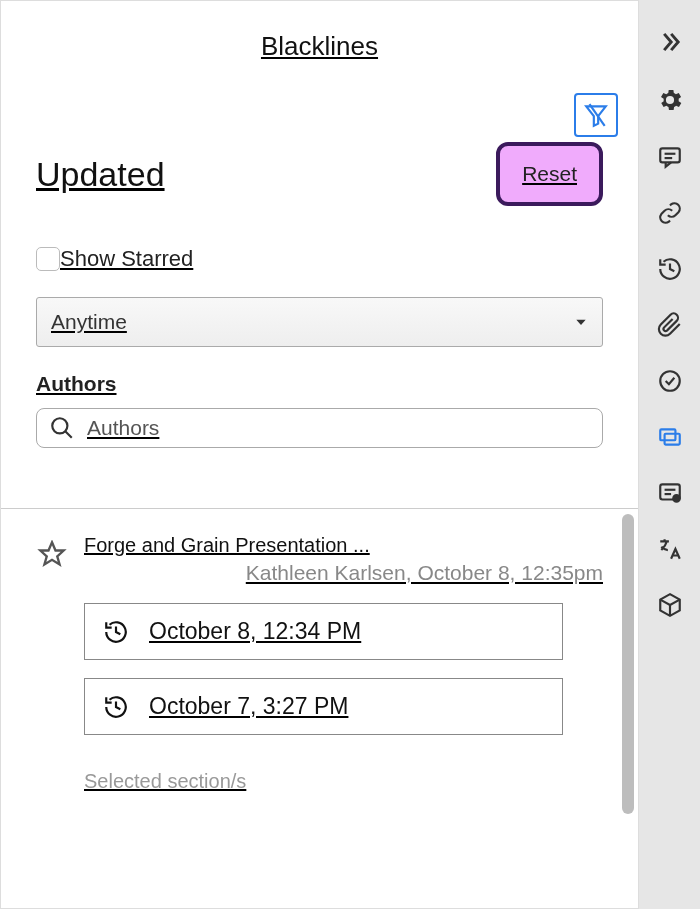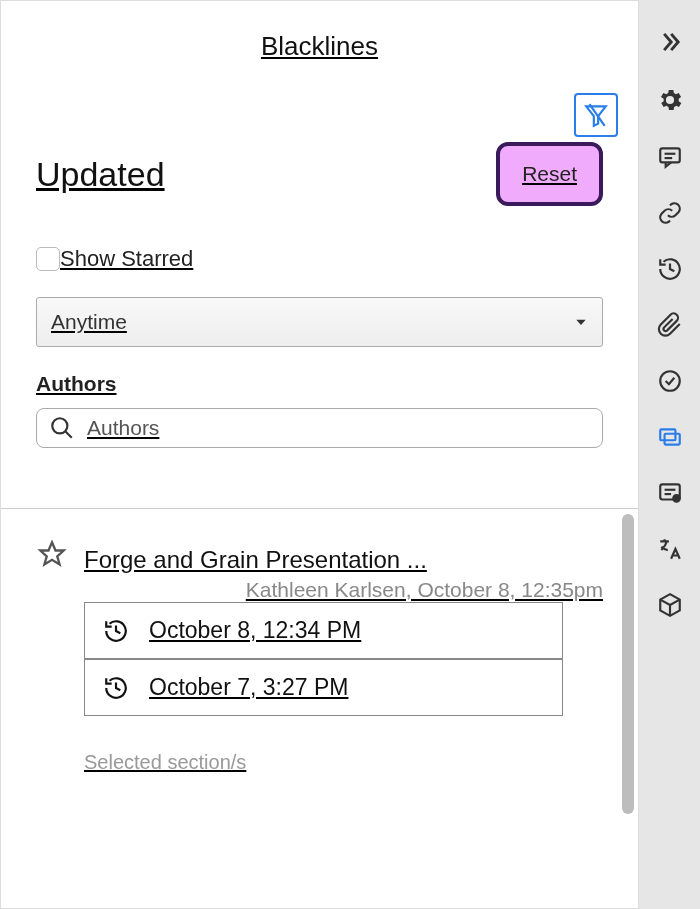--- a/index.html
+++ b/index.html
@@ -112,25 +112,26 @@
     position: absolute;
     right: 4px;
     top: 5px;
     width: 12px;
     height: 300px;
     background: #bdbdbd;
     border-radius: 6px;
   }
   .item-row { display: flex; gap: 16px; align-items:flex-start; }
   .star-outline { flex: 0 0 32px; margin-top: 6px; }
-  .item-title { font-size: 24px; font-weight: 400; color: #111; margin-top: 12px; }
+  .item-title { font-size: 20px; font-weight: 400; color: #111; }
   .item-meta  { font-size: 21px; color: #888; margin-top: 4px; text-align: right; }
   .revision {
     border: 1.5px solid #888;
     padding: 14px 18px;
+    margin-top: 18px;
     margin-left: 0;
     display: flex;
     align-items: center;
     gap: 20px;
     font-size: 23px;
     color: #111;
     width: calc(100% - 40px);
   }
   .selected-label { font-size: 20px; color: #999; margin-top: 35px; }
   .sidebar {

